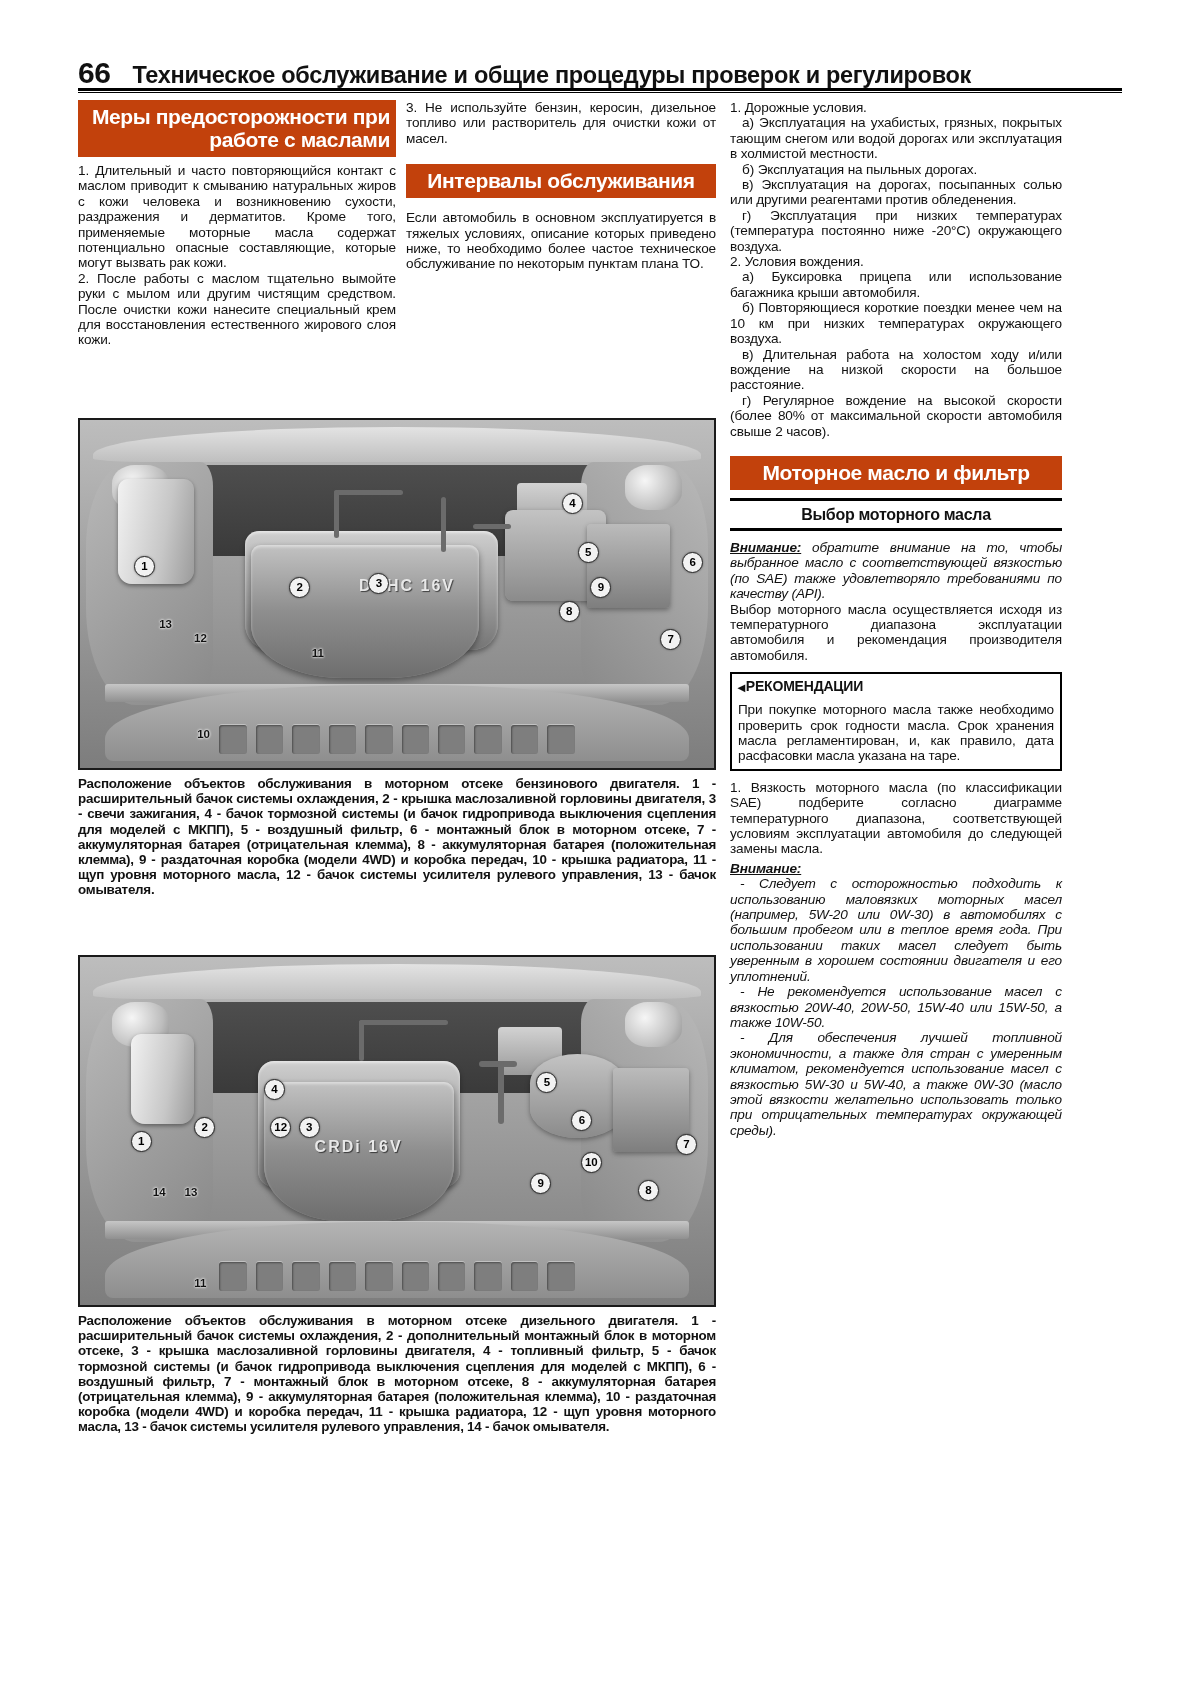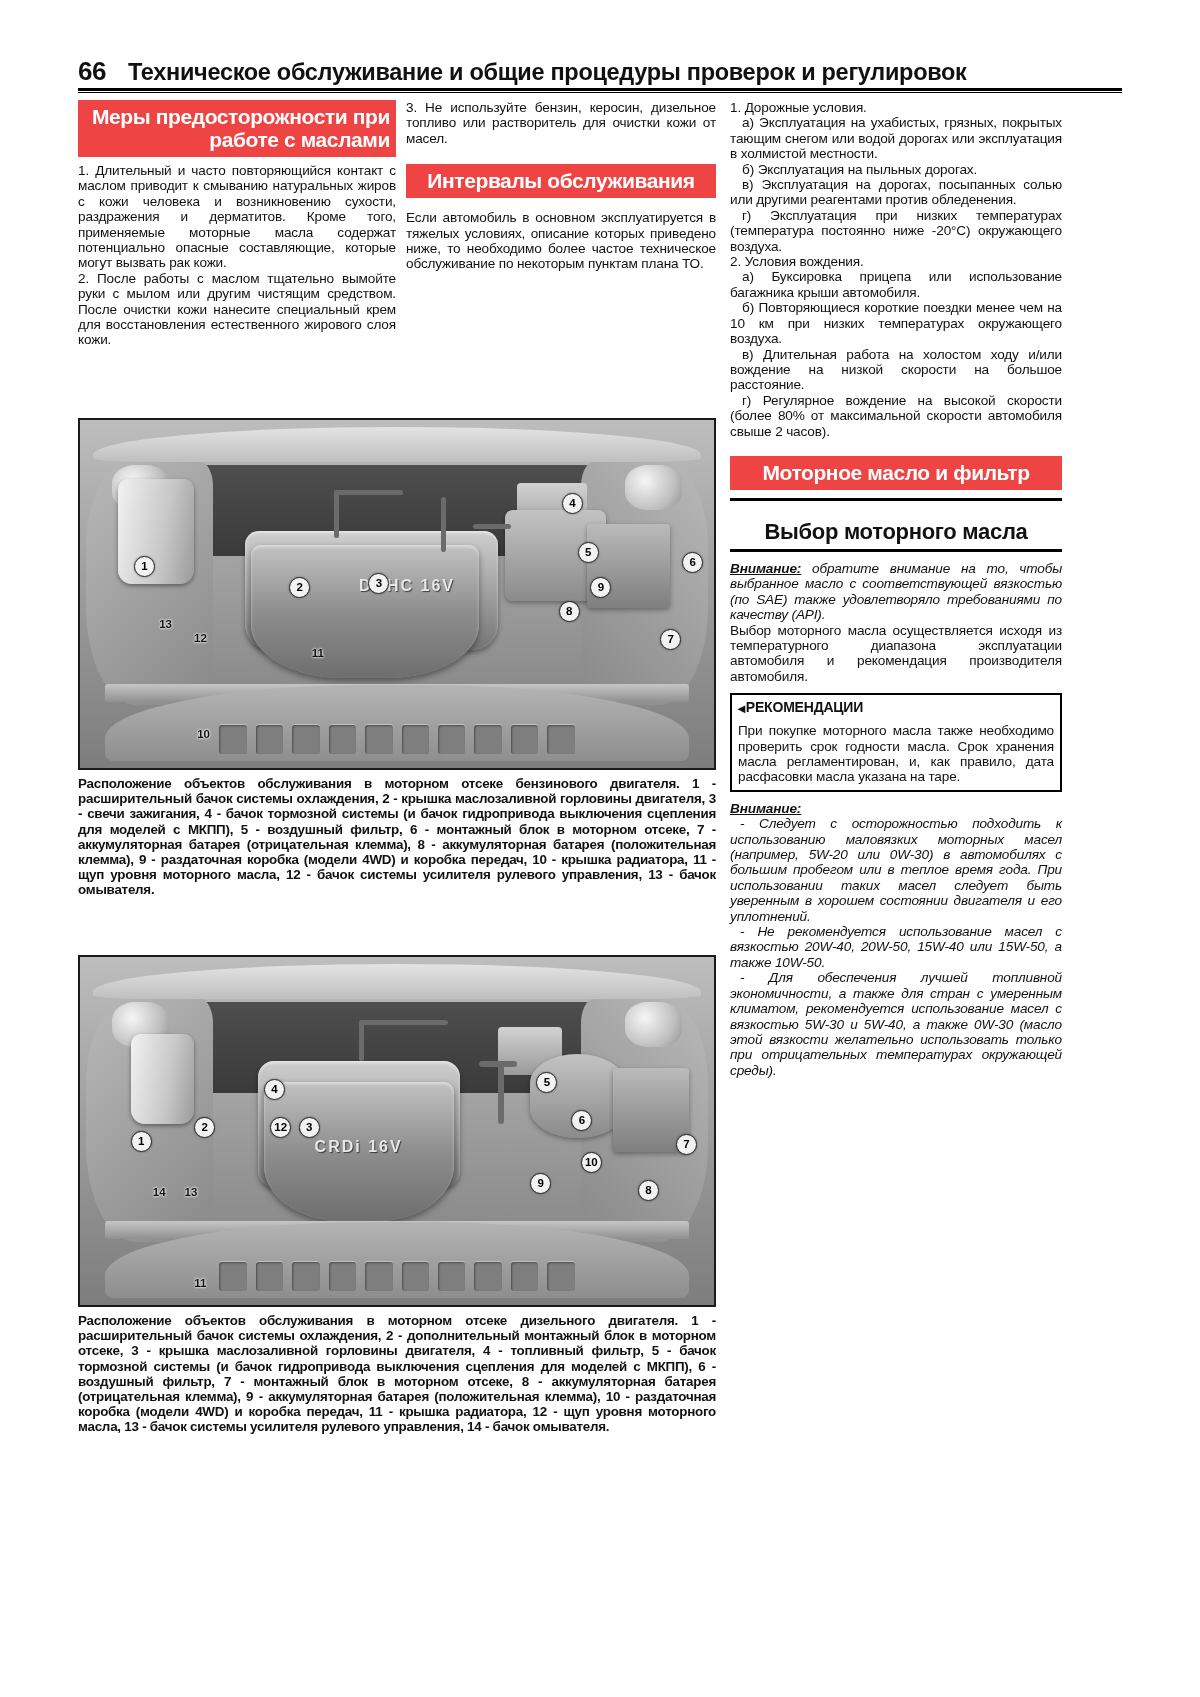--- a/index.html
+++ b/index.html
@@ -28,21 +28,21 @@
   .page-header {
     position: absolute;
     left: 78px;
     top: 56px;
     width: 1044px;
     display: flex;
     align-items: baseline;
     gap: 22px;
   }
   .page-number {
-    font-size: 26px;
+    font-size: 30px;
     font-weight: bold;
     letter-spacing: -0.5px;
   }
   .header-title {
     font-size: 23.5px;
     font-weight: bold;
     letter-spacing: -0.3px;
     white-space: nowrap;
   }
   .header-rule {
@@ -69,41 +69,41 @@
   p, div.para {
     margin: 0;
     font-size: 13.6px;
     line-height: 15.4px;
     text-align: justify;
     letter-spacing: -0.15px;
   }
   .para + .para { margin-top: 0px; }
 
   .blackbar {
-    background: #ef4444;
+    background: #c2410c;
     color: #fff;
     font-weight: bold;
     font-size: 21px;
     line-height: 23px;
     text-align: center;
     padding: 5px 6px 6px 6px;
     letter-spacing: -0.4px;
     margin-bottom: 6px;
   }
   .blackbar.left-title {
     text-align: right;
   }
 
   .subhead {
-    font-size: 22px;
+    font-size: 16px;
     font-weight: bold;
     text-align: center;
     border-top: 3px solid #000;
     border-bottom: 3px solid #000;
-    padding: 18px 0 4px 0;
+    padding: 5px 0 4px 0;
     margin: 8px 0 6px 0;
     letter-spacing: -0.3px;
   }
 
   .italic { font-style: italic; }
   .ul { text-decoration: underline; }
   .bold { font-weight: bold; }
 
   .note-box {
     border: 2px solid #000;
@@ -244,20 +244,21 @@
     <div class="blackbar" style="margin-top:17px">Моторное масло и фильтр</div>
     <div class="subhead">Выбор моторного масла</div>
     <div class="para italic" style="margin-top:9px"><span class="ul bold">Внимание:</span><span> обратите внимание на то, чтобы выбранное масло с соответствующей вязкостью (по SAE) также удовлетворяло требованиями по качеству (API).</span></div>
     <div class="para">Выбор моторного масла осуществляется исходя из температурного диапазона эксплуатации автомобиля и рекомендация производителя автомобиля.</div>
 
     <div class="note-box">
       <div class="note-title"><span class="tick">◂</span><span>РЕКОМЕНДАЦИИ</span></div>
       <div class="para">При покупке моторного масла также необходимо проверить срок годности масла. Срок хранения масла регламентирован, и, как правило, дата расфасовки масла указана на таре.</div>
     </div>
 
+    <div class="para">1. Вязкость моторного масла (по классификации SAE) подберите согласно диаграмме температурного диапазона, соответствующей условиям эксплуатации автомобиля до следующей замены масла.</div>
     <div class="para italic ul bold" style="margin-top:4px">Внимание:</div>
     <div class="para italic" style="text-indent:10px">- Следует с осторожностью подходить к использованию маловязких моторных масел (например, 5W-20 или 0W-30) в автомобилях с большим пробегом или в теплое время года. При использовании таких масел следует быть уверенным в хорошем состоянии двигателя и его уплотнений.</div>
     <div class="para italic" style="text-indent:10px">- Не рекомендуется использование масел с вязкостью 20W-40, 20W-50, 15W-40 или 15W-50, а также 10W-50.</div>
     <div class="para italic" style="text-indent:10px">- Для обеспечения лучшей топливной экономичности, а также для стран с умеренным климатом, рекомендуется использование масел с вязкостью 5W-30 и 5W-40, а также 0W-30 (масло этой вязкости желательно использовать только при отрицательных температурах окружающей среды).</div>
   </div>
 
   <div class="figure fig-1">
     <div class="photo">
       <div class="photo-inner">
         <div class="bay-bg"></div>

